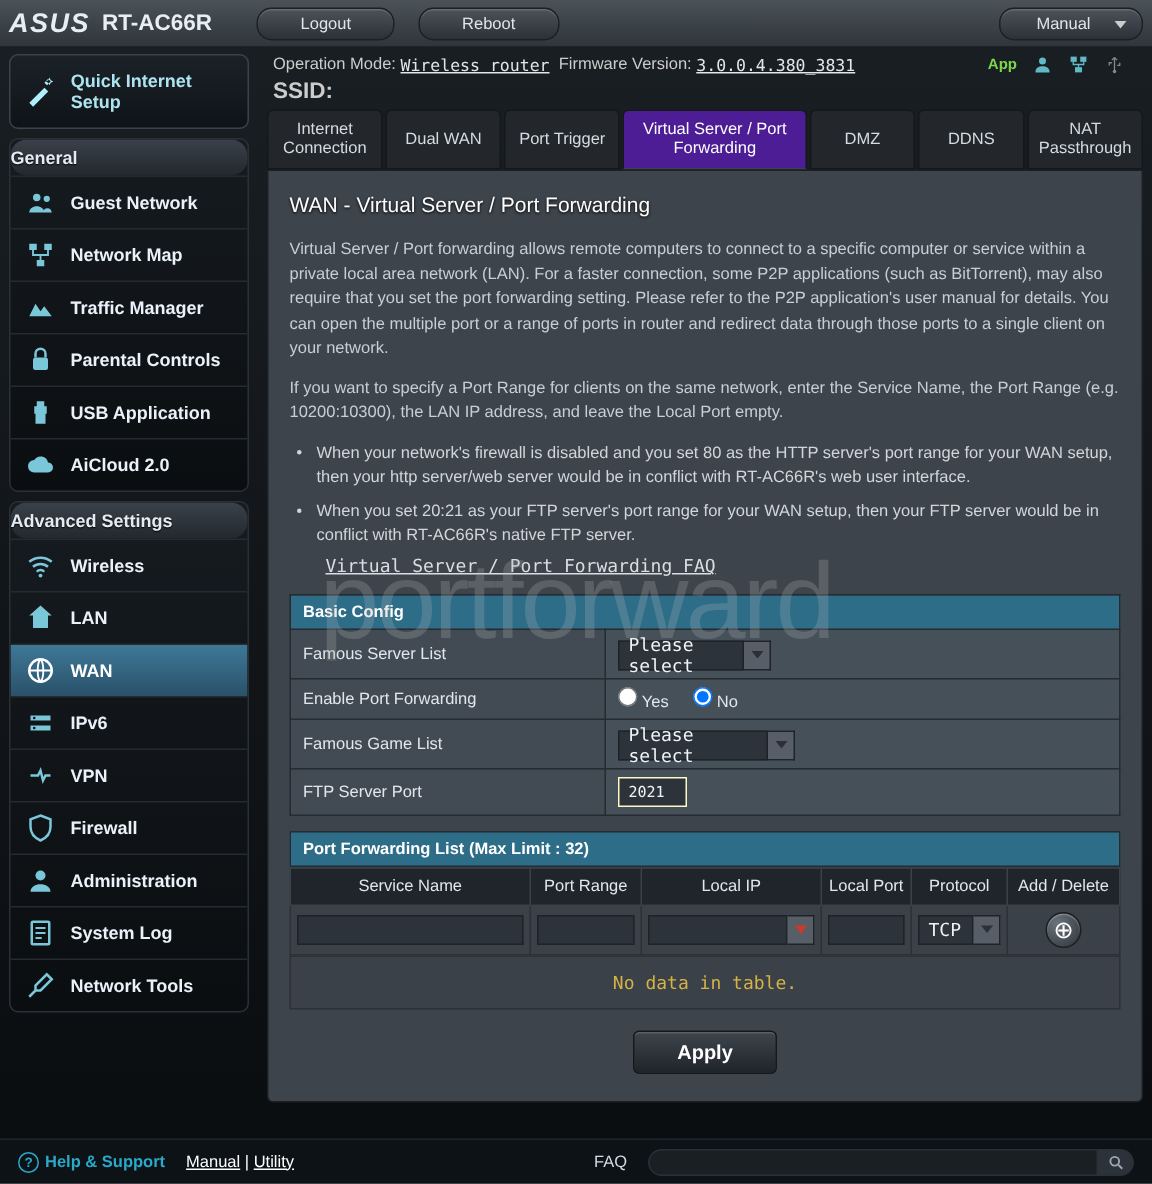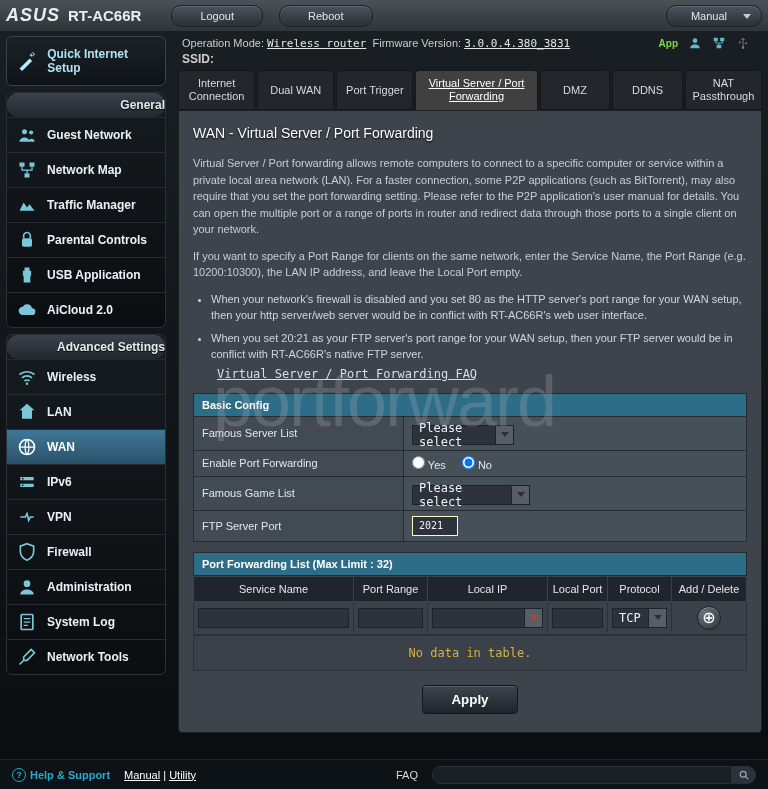--- a/index.html
+++ b/index.html
@@ -94,21 +94,21 @@
     color: #ccc;
     display: flex;
     align-items: center;
   }
   .inforow .link { text-decoration: underline; cursor: pointer; color: #e5e5e5; font-family: monospace; }
   .inforow .right-icons { margin-left: auto; display: flex; gap: 10px; align-items: center; padding-right: 8px;}
   .ic-app { color: #7cd64e; font-size: 10px; font-weight: bold;}
   .ic-user { width:14px;height:14px;fill:#5fb9c7; }
   .ic-lan { width:14px;height:14px;fill:#5fb9c7; }
   .ic-usb { width:14px;height:14px;fill:#888; }
-  .ssid-row { margin-left: 172px; padding: 0 10px 4px; font-size: 12px; color:#ccc; }
+  .ssid-row { margin-left: 172px; padding: 0 10px 4px; font-size: 15px; color:#ccc; }
 
   
   .leftcol {
     position: absolute;
     top: 36px;
     left: 6px;
     width: 160px;
     display: flex;
     flex-direction: column;
     gap: 6px;
@@ -129,21 +129,21 @@
   .wand-icon { width:22px;height:22px;fill:#b1eefc; }
   .panel {
     background: linear-gradient(to bottom,#161b1f,#0b0e11);
     border: 1px solid #2a3036;
     border-radius: 6px;
     overflow: hidden;
   }
   .panel-header {
     background: linear-gradient(to bottom,#3a414a,#23282e);
     color: #e4ebf2;
-    text-align: right;
+    text-align: left;
     font-weight: bold;
     font-size: 12px;
     padding: 5px 0;
     text-shadow: 0 1px 1px #000;
     border-radius: 11px;
   }
   .menu-item {
     display: flex;
     align-items: center;
     height: 35px;
@@ -180,24 +180,23 @@
     cursor: pointer;
     display: flex;
     flex-direction: column;
     justify-content: center;
     line-height: 1.2;
   }
   .tab.wide { flex: 1.6; }
   .tab.nrm { flex: 1; }
   .tab.sm { flex: 0.7; padding: 6px 8px;}
   .tab.active {
-    background: #404040;
+    background: #4c1d95;
     color: #fff;
     border-bottom-color: #3b4249;
-    text-decoration: underline;
   }
 
   
   .main {
     margin-left: 172px;
     padding: 0 6px 6px;
   }
   .content-panel {
     background: #3d444c;
     border: 1px solid #1c2024;

